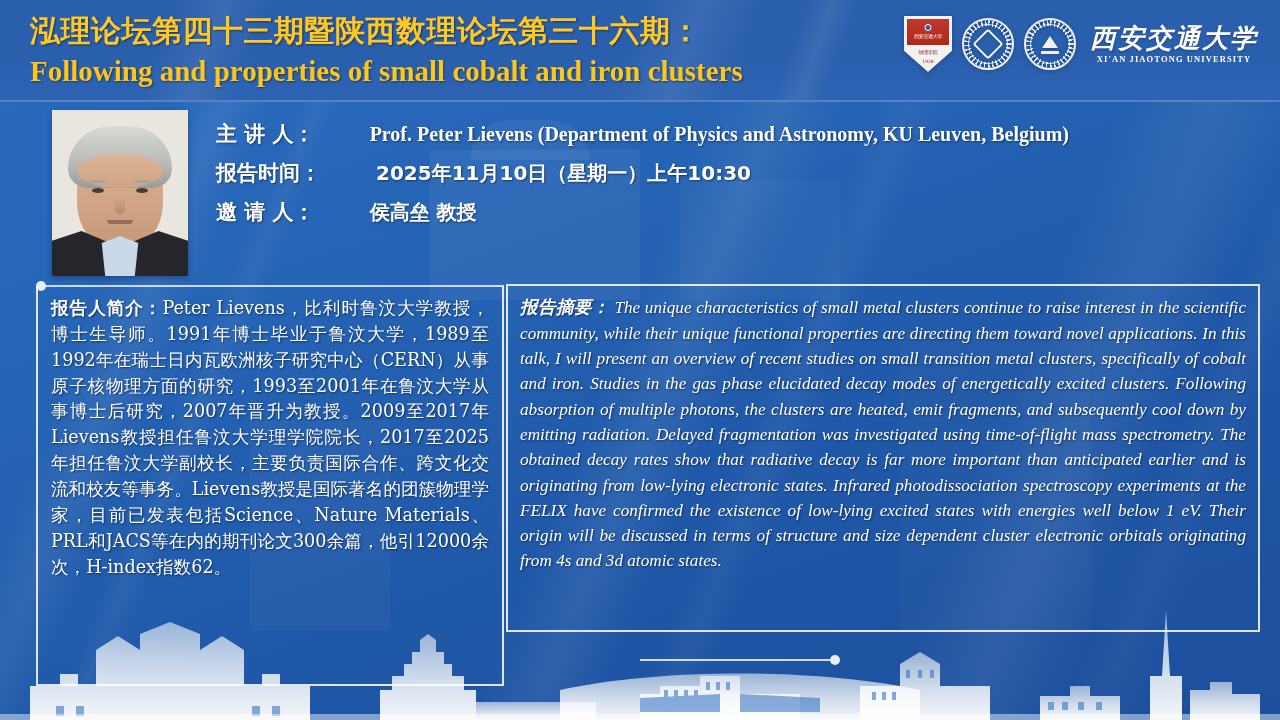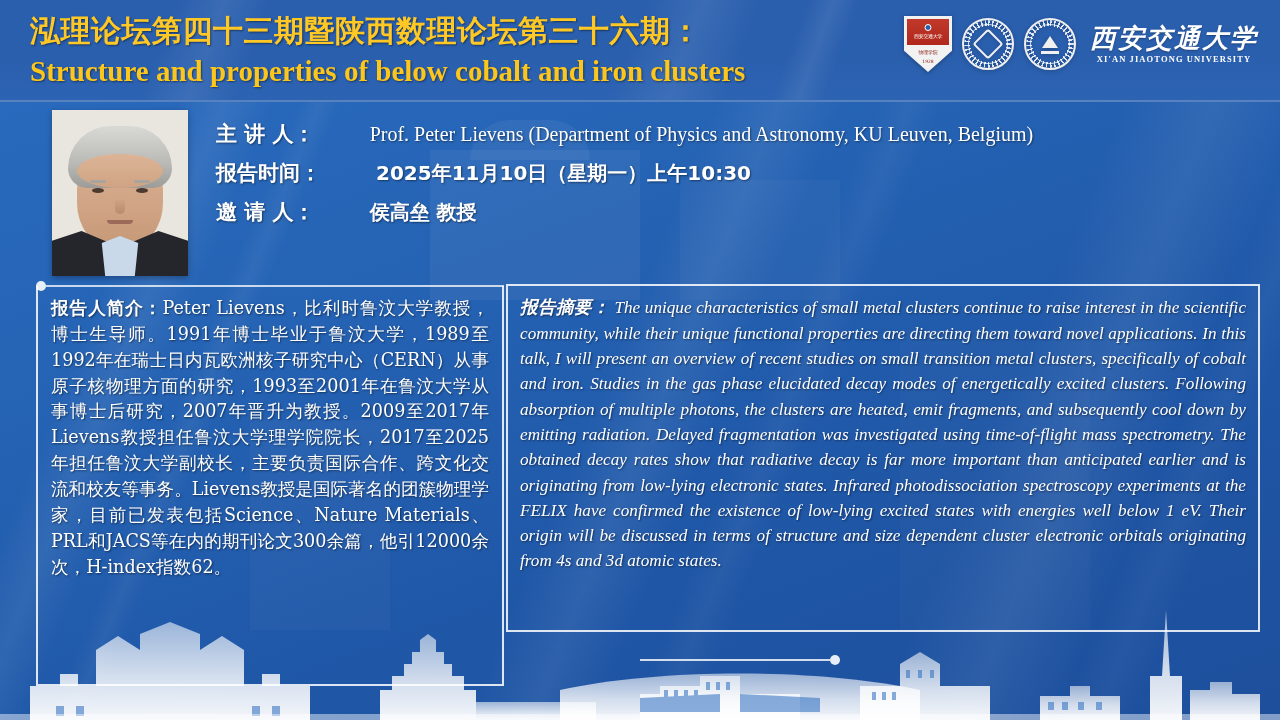--- a/index.html
+++ b/index.html
@@ -228,21 +228,21 @@
     gap:45px;
   }
   .info-label{
     font-family:"DejaVu Sans",sans-serif;
     font-weight:bold;font-size:21px;color:#ffffff;
     text-shadow:1px 1px 2px rgba(0,0,0,.45);
     margin-right:10px;
   }
   .info-value{
     font-family:"Liberation Serif",serif;
-    font-weight:normal;font-size:20px;color:#ffffff;
+    font-weight:bold;font-size:20px;color:#ffffff;
     text-shadow:1px 1px 2px rgba(0,0,0,.45);
   }
   .info-value.cn{
     font-family:"DejaVu Sans",sans-serif;
     font-weight:bold;font-size:20px;
   }
 
   
   #deco-line{
     position:absolute;left:36px;top:281px;width:468px;height:10px;
@@ -327,21 +327,21 @@
   <div class="bg-bldg" style="left:250px;top:420px;width:140px;height:210px;opacity:.5;"></div>
   <div class="bg-bldg" style="left:900px;top:330px;width:190px;height:300px;opacity:.35;"></div>
 
   <div id="header-band">
     <div class="hb-diag" style="left:150px;width:90px;"></div>
     <div class="hb-diag" style="left:620px;width:110px;"></div>
     <div class="hb-diag" style="left:780px;width:50px;"></div>
 
     <div class="title-wrap">
       <div id="title-cn">泓理论坛第四十三期暨陕西数理论坛第三十六期：</div>
-      <div id="title-en">Structure and properties of below cobalt and iron clusters</div>
+      <div id="title-en">Following and properties of small cobalt and iron clusters</div>
     </div>
 
     <div id="logo-strip">
 
       <div class="logo-shield">
         <div class="sh"></div>
         <div class="sh-in"></div>
         <div class="sh-dot"></div>
         <div class="sh-t1">西安交通大学</div>
         <div class="sh-t2">物理学院</div>

